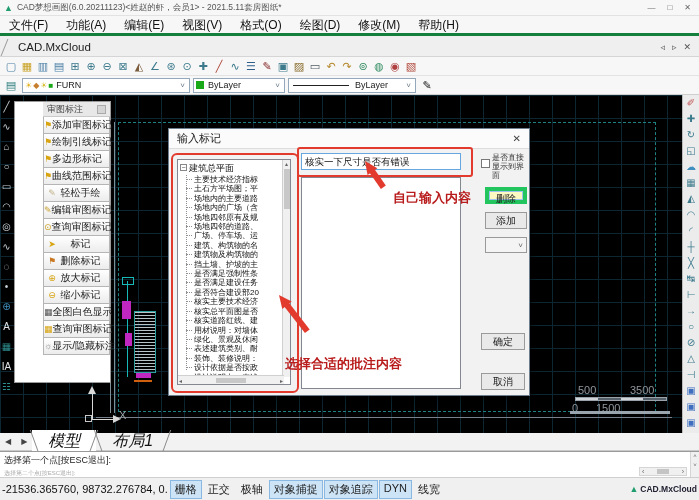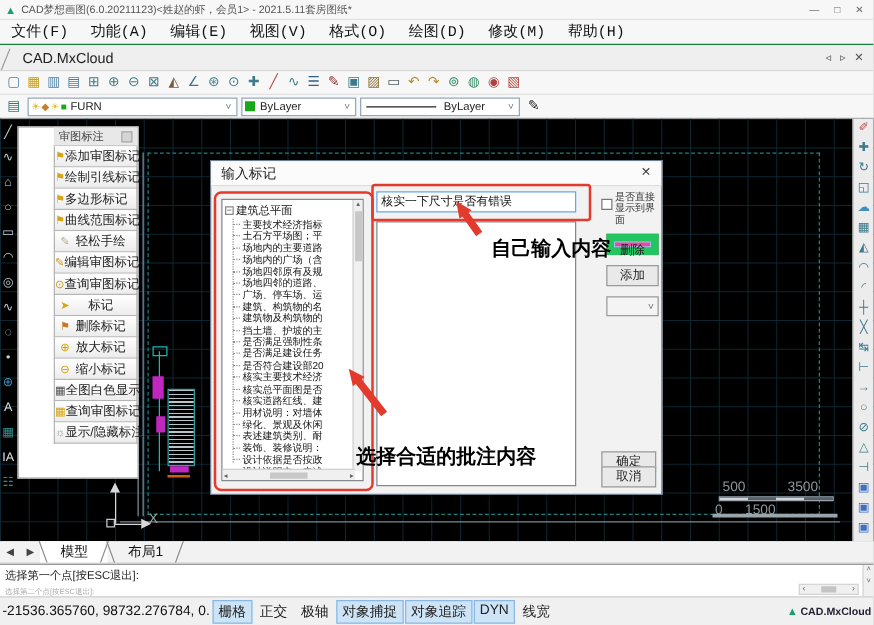--- a/index.html
+++ b/index.html
@@ -8,21 +8,21 @@
   #app { position:relative; width:699px; height:500px; background:#f0f0f0; overflow:hidden; }
 
   
   .titlebar { position:absolute; left:0; top:0; width:699px; height:16px; background:#f7f7f7; border-bottom:1px solid #e2e2e2; display:flex; align-items:center; padding:0 4px; }
   .applogo { color:#1f9d6e; font-size:9px; margin-right:4px; }
   .apptitle { font-size:8.5px; color:#555; flex:1; white-space:nowrap; overflow:hidden; }
   .wctrls { display:flex; gap:12px; margin-right:4px; }
   .wbtn { font-size:8px; color:#666; cursor:default; }
 
   
-  .menubar { position:absolute; left:0; top:16px; width:699px; height:20px; background:#f7f7f7; border-bottom:1px solid #15803d; display:flex; align-items:center;font-family:Liberation Mono, monospace; }
+  .menubar { position:absolute; left:0; top:16px; width:699px; height:20px; background:#f7f7f7; border-bottom:3px solid #15803d; display:flex; align-items:center; }
   .menuitem { font-size:12px; color:#111; padding:0 9px; line-height:20px; }
 
   
   .doctabs { position:absolute; left:0; top:36px; width:699px; height:21px; background:#efefef; border-bottom:1px solid #d5d5d5; display:flex; align-items:flex-end; }
   .dtab { position:relative; font-size:11.5px; color:#222; padding:3px 16px 3px 18px; white-space:nowrap; }
   .dtab::before { content:""; position:absolute; left:4px; top:1px; bottom:0; width:1px; background:#9a9a9a; transform:skewX(-22deg); }
   .dtab.active { font-weight:bold; }
   .dtab.active::after { content:""; position:absolute; right:2px; top:1px; bottom:0; width:1px; background:#9a9a9a; transform:skewX(-22deg); }
   .dtabnav { margin-left:auto; display:flex; gap:7px; align-items:center; padding:0 8px 4px 0; color:#555; font-size:9px; }
 
@@ -94,35 +94,35 @@
   .tree-row::before { content:""; position:absolute; left:2px; top:4px; width:6px; border-top:1px dotted #909090; }
   .vscroll { position:absolute; right:0; top:0; width:8px; height:217px; background:#f0f0f0; border-left:1px solid #d0d0d0; font-size:6px; color:#666; text-align:center; line-height:8px; }
   .vthumb { width:6px; height:40px; background:#c8c8c8; margin:1px auto; }
   .hscroll { position:absolute; left:0; bottom:0; width:106px; height:9px; background:#f0f0f0; border-top:1px solid #d0d0d0; font-size:6px; color:#666; display:flex; align-items:center; justify-content:space-between; padding:0 1px; }
   .hthumb { width:30px; height:5px; background:#c8c8c8; }
   .dlg-input { position:absolute; left:132px; top:24px; width:160px; height:17px; background:#fff; border:1px solid #66a7e0; font-size:9.5px; color:#111; line-height:15px; padding:0 3px; white-space:nowrap; overflow:hidden; }
   .listbox { position:absolute; left:132px; top:48px; width:160px; height:212px; background:#fff; border:1px solid #828790; }
   .cb { position:absolute; left:312px; top:30px; width:9px; height:9px; background:#fff; border:1px solid #777; }
   .cblabel { position:absolute; left:323px; top:24px; width:34px; font-size:8px; line-height:9px; color:#333; word-break:break-all; }
   .dbtn { position:absolute; width:42px; height:17px; background:#e9e9e9; border:1px solid #9a9a9a; font-size:10px; color:#222; text-align:center; line-height:15px; }
-  .dbtn.focused { border:6px solid #22c55e; box-shadow:inset 0 0 0 1px #9cc3ef; background:#ec4899; }
+  .dbtn.focused { border:4px solid #22c55e; box-shadow:inset 0 0 0 1px #9cc3ef; background:#fef9c3; }
   .dcombo { position:absolute; left:316px; top:108px; width:42px; height:16px; background:#f4f4f4; border:1px solid #9a9a9a; font-size:8px; color:#666; display:flex; align-items:center; }
   .dcombo .arrow { margin-left:auto; padding-right:3px; }
 
   
   .redrect { position:absolute; border:2px solid #e23b2e; border-radius:6px; z-index:55; pointer-events:none; }
-  .rednote { position:absolute; color:#000000; font-size:16px; font-weight:bold; z-index:56; white-space:nowrap; }
+  .rednote { position:absolute; color:#b91c1c; font-size:13px; font-weight:bold; z-index:56; white-space:nowrap; }
   .red-arrow { position:absolute; z-index:56; transform-origin:top center; }
   .red-arrow .head { width:0; height:0; border-left:6px solid transparent; border-right:6px solid transparent; border-bottom:13px solid #e23b2e; margin:0 auto; }
   .red-arrow .tail { width:6px; background:#e23b2e; margin:-1px auto 0; }
 
   
   .sheettabs { position:absolute; left:0; top:433px; width:699px; height:18px; background:#f2f2f2; border-bottom:1px solid #c9c9c9; display:flex; align-items:center; }
   .snav { font-size:8px; color:#444; padding:0 5px; }
-  .stab { position:relative; font-size:11px; color:#111; padding:1px 16px; }
+  .stab { position:relative; font-size:16px; color:#111; padding:1px 16px;font-style:italic; }
   .stab::before { content:""; position:absolute; left:2px; top:0; bottom:0; width:1px; background:#8a8a8a; transform:skewX(20deg); }
   .stab::after { content:""; position:absolute; right:2px; top:0; bottom:0; width:1px; background:#8a8a8a; transform:skewX(-20deg); }
   .stab.active { background:#fff; }
 
   
   .cmdline { position:absolute; left:0; top:451px; width:699px; height:26px; background:#fff; border-top:1px solid #9a9a9a; }
   .cmd1 { font-size:9px; color:#222; padding:2px 0 0 4px; }
   .cmd2 { font-size:6px; color:#aaa; padding:2px 0 0 4px; }
   .cmd-vscroll { position:absolute; right:0; top:0; width:9px; height:26px; background:#f0f0f0; border-left:1px solid #d5d5d5; font-size:6px; color:#666; text-align:center; line-height:9px; }
   .cmd-hscroll { position:absolute; right:12px; bottom:1px; width:48px; height:9px; background:#f0f0f0; border:1px solid #d5d5d5; font-size:7px; color:#666; display:flex; align-items:center; justify-content:space-between; padding:0 2px; }
@@ -427,21 +427,21 @@
     <div class="dlg-input">核实一下尺寸是否有错误</div>
     <span class="cb"></span>
     <div class="cblabel">是否直接显示到界面</div>
     <div class="listbox"></div>
 
     <div class="dbtn focused" style="left:316px; top:58px">删除</div>
     <div class="dbtn" style="left:316px; top:83px">添加</div>
     <div class="dcombo">
         <span class="arrow">˅</span>
       </div>
-    <div class="dbtn" style="left:312px; top:232px; width:44px">确定</div>
+    <div class="dbtn" style="left:312px; top:204px; width:44px">确定</div>
     <div class="dbtn" style="left:312px; top:244px; width:44px">取消</div>
 
     <div class="redrect" style="left:2px; top:24px; width:128px; height:240px"></div>
     <div class="redrect" style="left:128px; top:18px; width:176px; height:30px; border-radius:3px"></div>
     <div class="red-arrow" style="left:190px; top:32px; transform:rotate(-35deg)">
         <div class="head"></div>
         <div class="tail" style="height:20px"></div>
       </div>
     <div class="rednote" style="left:224px; top:60px">自己输入内容</div>
     <div class="red-arrow" style="left:104px; top:166px; transform:rotate(-38deg)">

